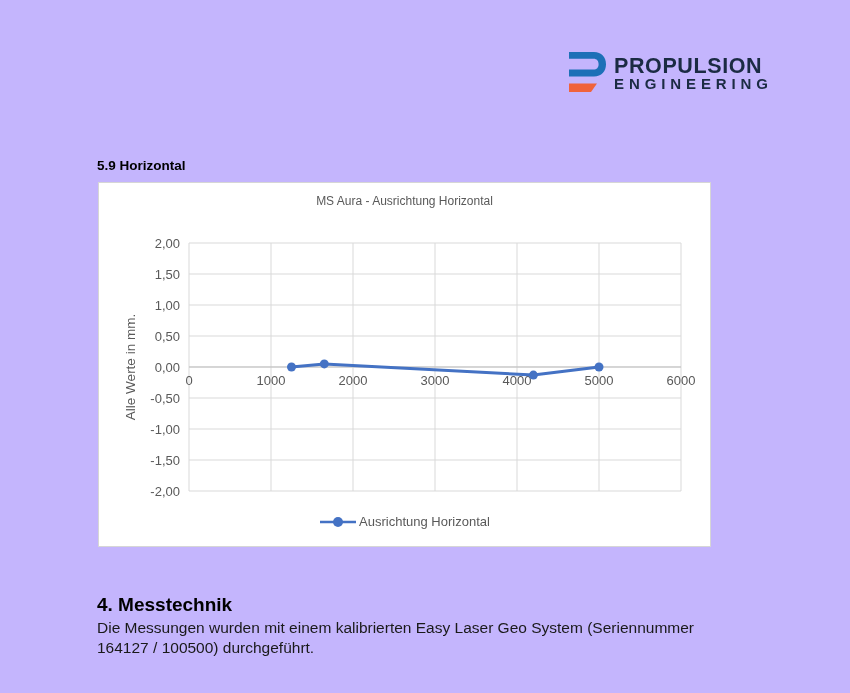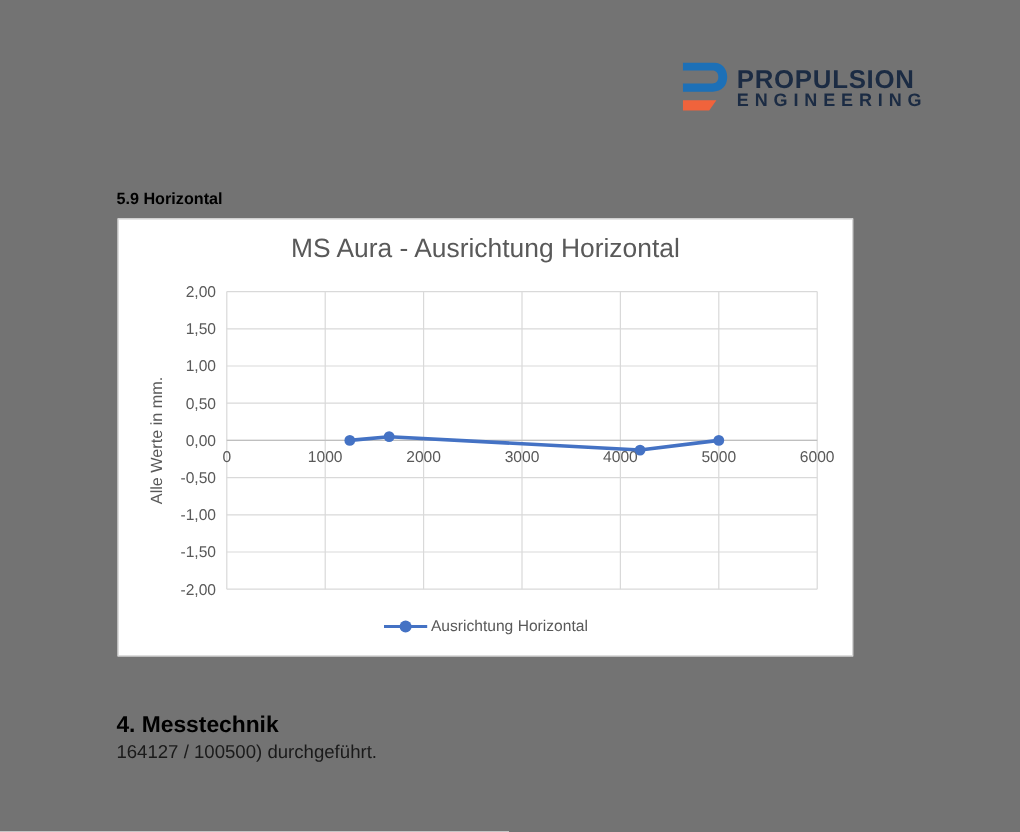--- a/index.html
+++ b/index.html
@@ -1,36 +1,36 @@
 <!DOCTYPE html>
 <html><head>
 <meta charset="utf-8">
 <style>
   * { margin: 0; padding: 0; box-sizing: border-box; }
   html, body { width: 850px; height: 693px; background: #ffffff; overflow: hidden; }
   body { font-family: "Liberation Sans", sans-serif; color: #111; }
-  .page { position: relative; width: 850px; height: 693px; background: #737373; }
+  .page { position: relative; width: 850px; height: 693px; background: #c4b5fd; }
 
   
   .logo { position: absolute; left: 569px; top: 52px; display: flex; align-items: center; gap: 7px; }
   .logo-text { display: flex; flex-direction: column; justify-content: center; }
   .logo-name { font-size: 21.5px; font-weight: 700; color: #1b2b43; letter-spacing: 0.6px; line-height: 23px; }
   .logo-sub  { font-size: 15px; font-weight: 600; color: #1b2b43; letter-spacing: 4.9px; margin-top: 0; line-height: 12px; }
 
   
   .h-sec { position: absolute; left: 97px; font-size: 13.5px; font-weight: 700; color: #000; }
   .heading-34 { top: 158px; }
   .heading-4  { top: 594px; font-size: 19px; }
   .body-text  { position: absolute; left: 97px; top: 618px; font-size: 15.5px; color: #1a1a1a; line-height: 20px; }
 
   
   .chart-frame { position: absolute; left: 98px; top: 182px; width: 613px; height: 365px;
                  border: 1px solid #d6d6d6; background: #fff; }
   .chart-title { position: absolute; top: 11px; left: 0; width: 100%; text-align: center;
-                 font-size: 22px; color: #595959; }
+                 font-size: 12px; color: #595959; }
   .chart-svg { position: absolute; left: 0; top: 0; }
   .chart-svg text.tick { font-family: "Liberation Sans", sans-serif; font-size: 13px; }
   .chart-svg text.axis-title { font-family: "Liberation Sans", sans-serif; font-size: 13.5px; }
 
   
   .legend { position: absolute; top: 331px; left: 0; width: 100%;
             display: flex; align-items: center; justify-content: center; gap: 2px; }
   .legend-label { font-size: 13px; color: #595959; }
 </style>
 </head>
@@ -98,16 +98,17 @@
       <svg width="38" height="12">
         <line id="legend-line" x1="1" y1="6" x2="37" y2="6" stroke-width="2.5" stroke="#4472c4"></line>
         <circle id="legend-dot" cx="19" cy="6" r="5" fill="#4472c4"></circle>
       </svg>
       <span class="legend-label">Ausrichtung Horizontal</span>
     </div>
   </div>
 
   <div class="h-sec heading-4">4. Messtechnik</div>
   <div class="body-text">
+    <div>Die Messungen wurden mit einem kalibrierten Easy Laser Geo System (Seriennummer</div>
     <div>164127 / 100500) durchgeführt.</div>
   </div>
 
 </div>
 
 </body></html>

